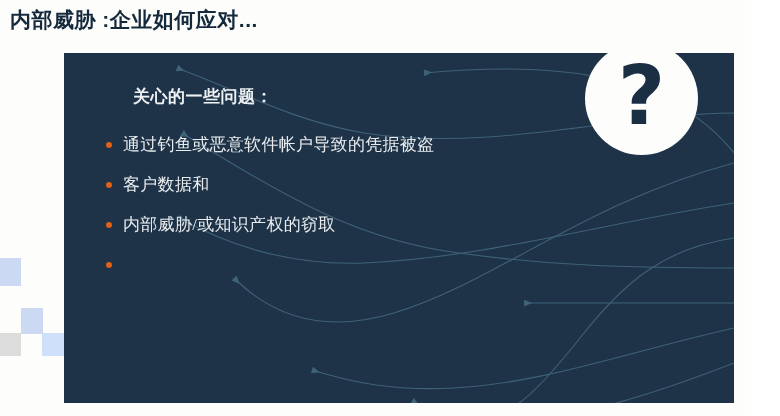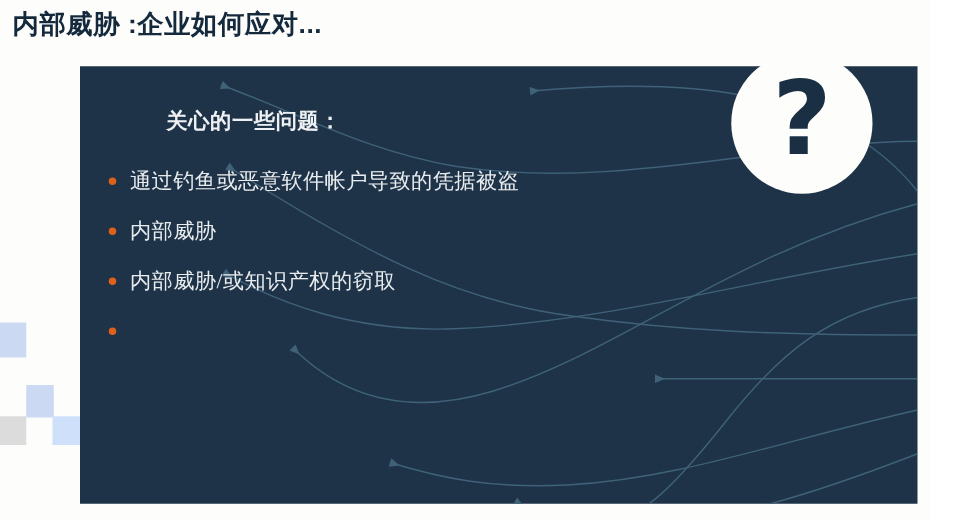--- a/index.html
+++ b/index.html
@@ -103,21 +103,21 @@
     top: 32px;
     font-size: 17px;
     font-weight: bold;
     color: #eef1f4;
     letter-spacing: 0.5px;
     white-space: nowrap;
     margin-left: 44px;
   }
   #bullet-list {
     position: absolute;
-    left: 23px;
+    left: 42px;
     top: 81px;
     margin: 0;
     padding: 0;
     list-style: none;
   }
   .bullet-item {
     position: relative;
     height: 40px;
     padding-left: 17px;
     font-family: "Liberation Serif", "DejaVu Serif", serif;
@@ -175,21 +175,21 @@
     <div id="panel-body">
       <div id="questions-heading">关心的一些问题：</div>
 
       <ul id="bullet-list">
         <li class="bullet-item">
           <span class="bullet-dot"></span>
           <span>通过钓鱼或恶意软件帐户导致的凭据被盗</span>
         </li>
         <li class="bullet-item">
           <span class="bullet-dot"></span>
-          <span>内部威胁</span>
+          <span>客户数据和</span>
         </li>
         <li class="bullet-item">
           <span class="bullet-dot"></span>
           <span>内部威胁/或知识产权的窃取</span>
         </li>
         <li class="bullet-item">
           <span class="bullet-dot"></span>
         </li>
       </ul>
     </div>

